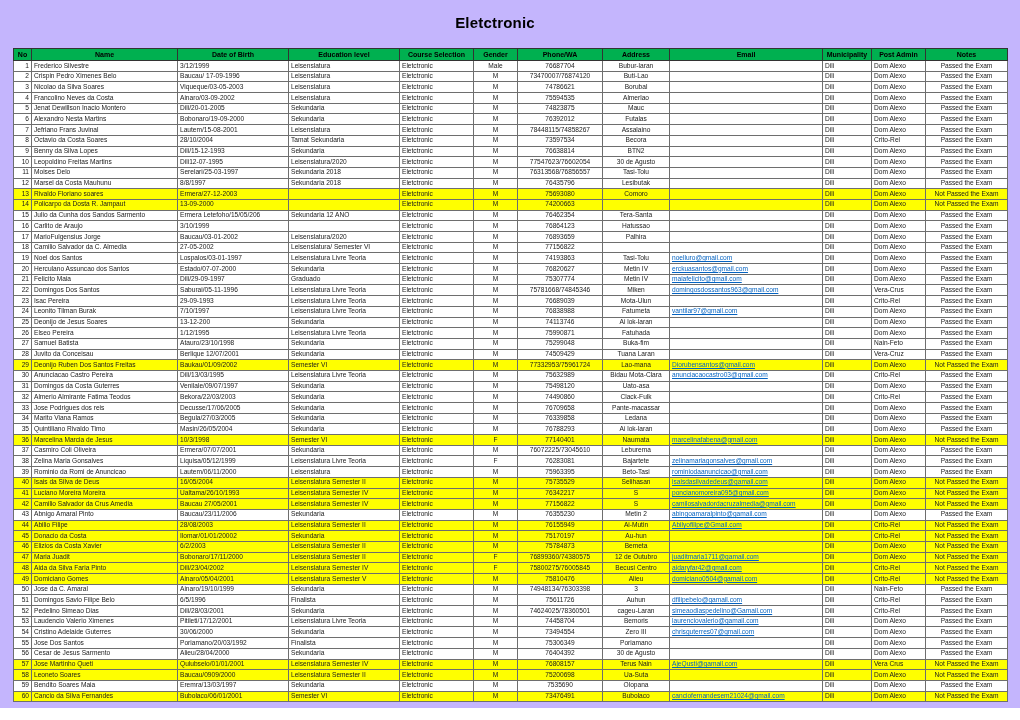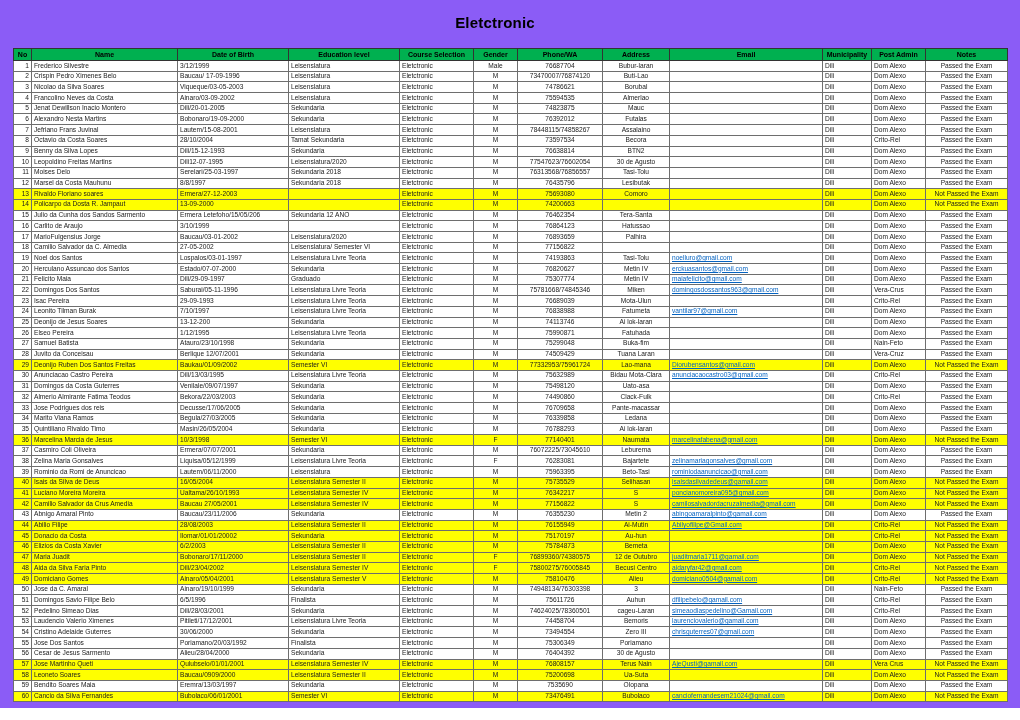--- a/index.html
+++ b/index.html
@@ -1,18 +1,18 @@
 <!DOCTYPE html>
 <html style="--green: #00B050; --yellow: #FFFF00; --link: #0563C1;"><head>
 <meta charset="utf-8">
 <style>
   html,body { margin:0; padding:0; background:#ffffff; }
   body { width:1020px; height:720px; overflow:hidden;
          font-family:"Liberation Sans", sans-serif; }
-  .sheet { position:relative; width:1020px; height:708px; background:#8b5cf6; }
+  .sheet { position:relative; width:1020px; height:708px; background:#c4b5fd; }
   .title { position:absolute; top:14px; left:0; width:990px; margin:0;
            text-align:center; font-size:15px; font-weight:bold; color:#000;
            letter-spacing:0.2px; }
   table.grid { position:absolute; top:48px; left:13px; width:994px;
                border-collapse:collapse; table-layout:fixed; }
   table.grid th { background:var(--green,#00B050); color:#000; font-weight:bold;
                   font-size:7px; text-align:center; border:1px solid #333;
                   height:11px; padding:0 1px; white-space:nowrap; overflow:hidden; }
   table.grid td { font-size:6.6px; line-height:1; height:9.7px; color:#1a1a1a;
                   border:1px solid #6e6e6e; padding:0 2px; white-space:nowrap;

